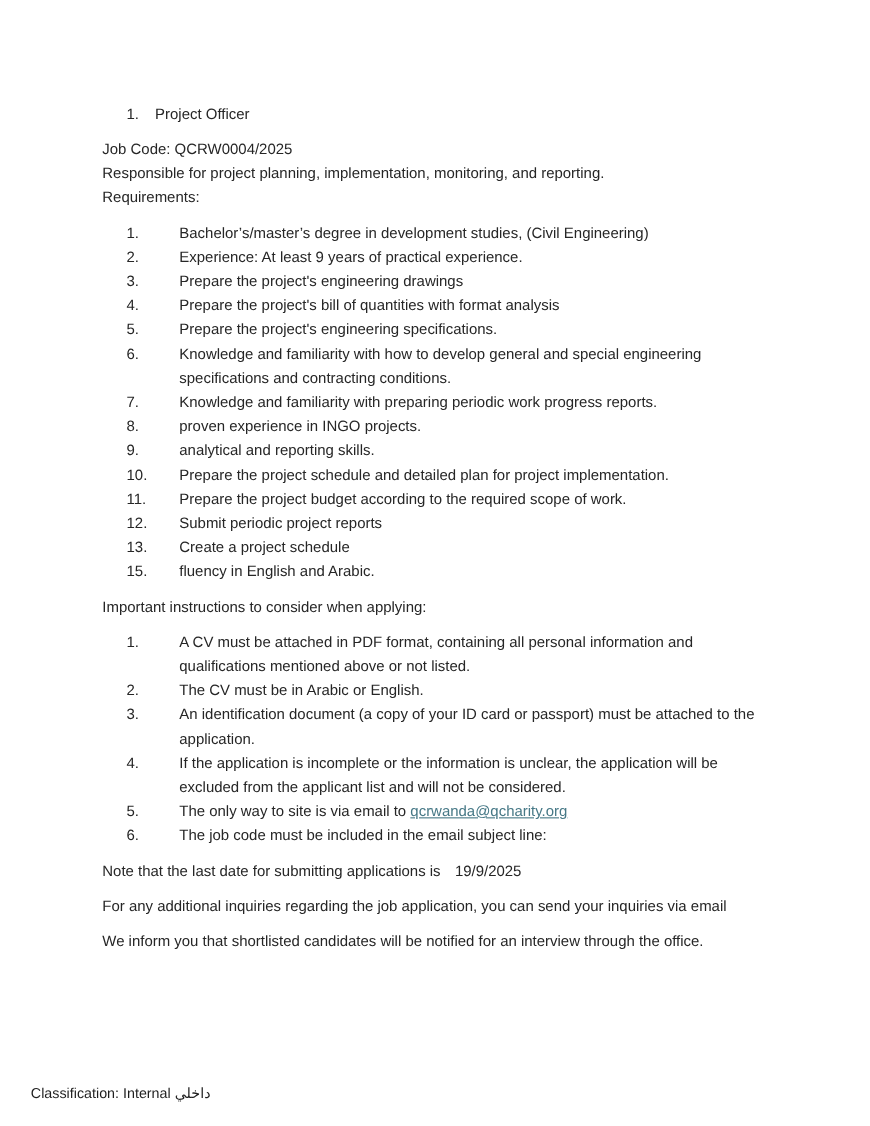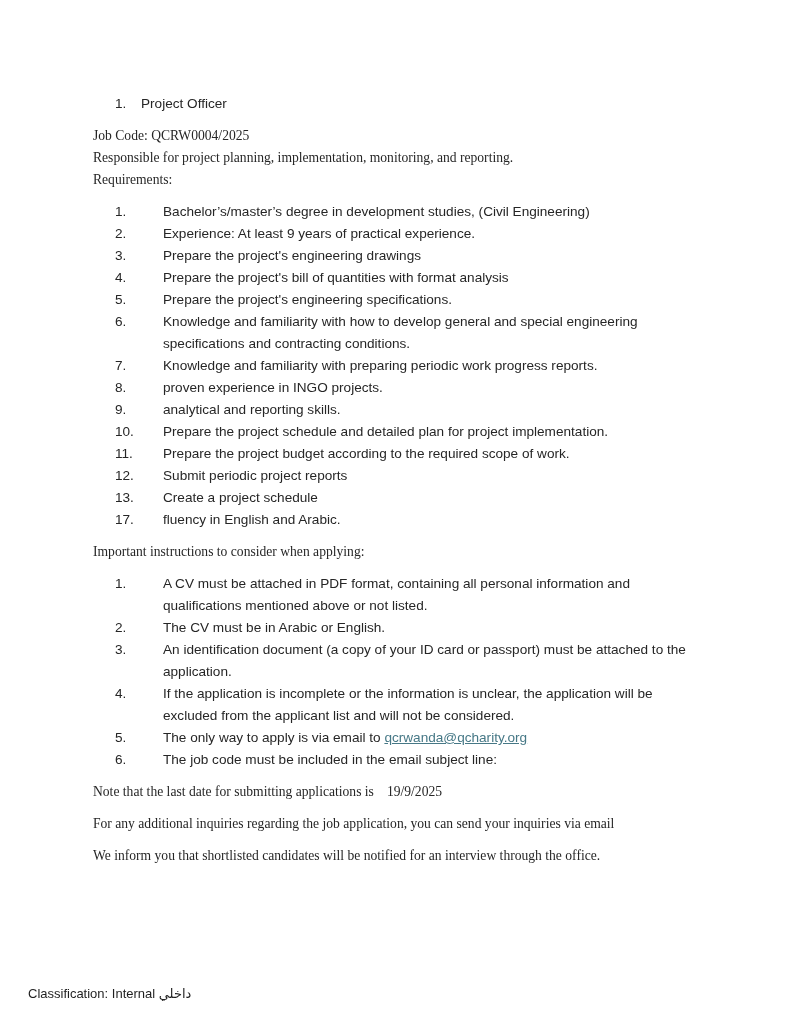--- a/index.html
+++ b/index.html
@@ -19,21 +19,20 @@
     -webkit-font-smoothing: antialiased;
   }
   .page {
     position: absolute;
     left: 93px;
     top: 93px;
     width: 612px;
   }
   .para {
     margin: 0 0 10px 0;
-    font-family: Liberation Serif, serif;
   }
   .heading-row {
     display: flex;
     margin: 0 0 10px 22px;
   }
   .heading-row .hnum {
     width: 26px;
     flex-shrink: 0;
   }
   ol.numlist {
@@ -149,21 +148,21 @@
         <span class="txt">Submit periodic project reports</span>
       </li>
 
       <li>
         <span class="num">13.</span>
         <span class="txt">Create a project schedule</span>
       </li>
 
 
       <li>
-        <span class="num">17.</span>
+        <span class="num">15.</span>
         <span class="txt">fluency in English and Arabic.</span>
       </li>
     </ol>
 
   <p class="para">Important instructions to consider when applying:</p>
 
   <ol class="numlist">
 
       <li>
         <span class="num">1.</span>
@@ -180,21 +179,21 @@
         <span class="txt"><span>An identification document (a copy of your ID card or passport) must be attached to the application.</span></span>
       </li>
 
       <li>
         <span class="num">4.</span>
         <span class="txt"><span>If the application is incomplete or the information is unclear, the application will be excluded from the applicant list and will not be considered.</span></span>
       </li>
 
       <li>
         <span class="num">5.</span>
-        <span class="txt"><span>The only way to apply is via email to </span><a class="email-link" href="#">qcrwanda@qcharity.org</a></span>
+        <span class="txt"><span>The only way to site is via email to </span><a class="email-link" href="#">qcrwanda@qcharity.org</a></span>
       </li>
 
       <li>
         <span class="num">6.</span>
         <span class="txt"><span>The job code must be included in the email subject line:</span></span>
       </li>
     </ol>
 
   <p class="para"><span>Note that the last date for submitting applications is</span><span class="deadline-date">19/9/2025</span></p>
 

